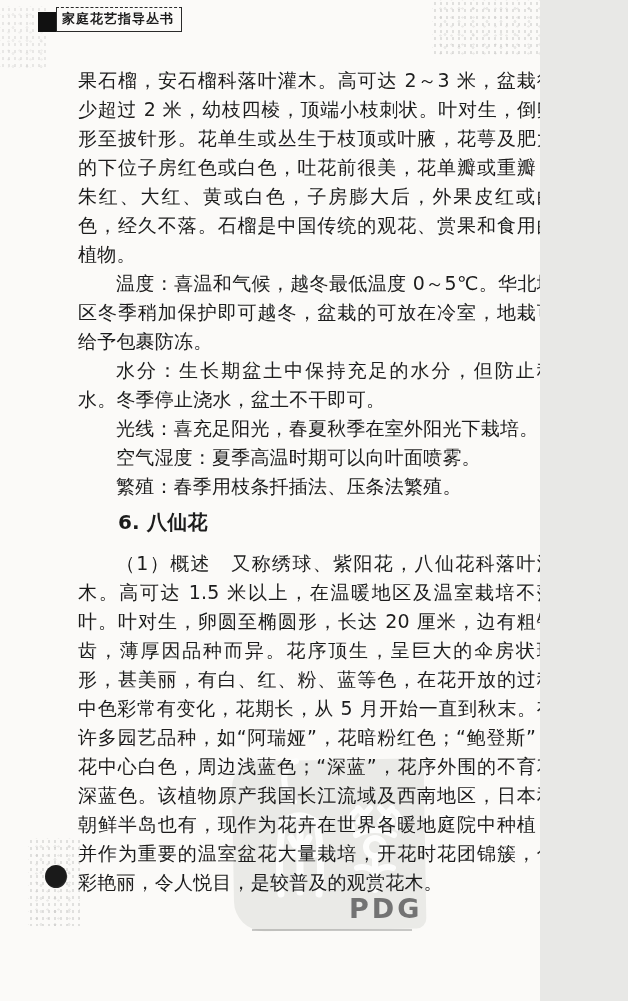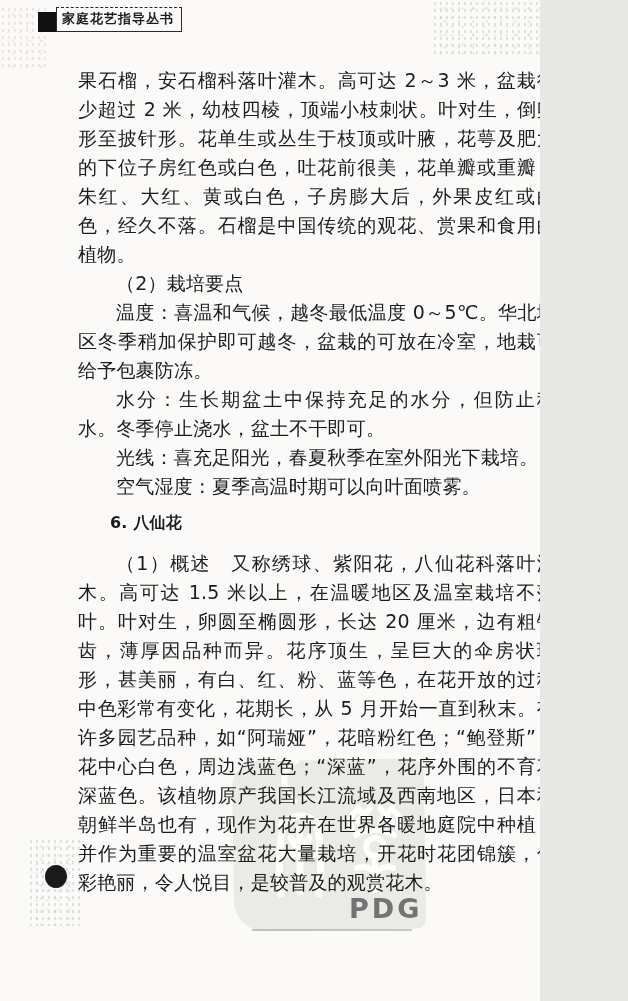--- a/index.html
+++ b/index.html
@@ -39,21 +39,21 @@
     position: absolute; left: 78px; top: 66px; width: 478px;
     font-size: 19px; line-height: 29px;
     text-align: justify;
     letter-spacing: 0.2px;
   }
   .content p { margin: 0; }
   .content p.indent { text-indent: 2em; }
   .section-heading {
     margin: 7px 0 12px 0;
     font-weight: bold;
-    font-size: 16px;
+    font-size: 20px;
     text-indent: 2em;
   }
   
   .watermark-blob {
     position: absolute; left: 233px; top: 760px;
     width: 192px; height: 170px;
     background: #eaeae7;
     border-radius: 26px 14px 10px 30px;
     transform: rotate(-1deg);
     z-index: 0;
@@ -153,25 +153,25 @@
         <path d="M29,70 Q19,63 11,66"></path>
         <path d="M29,70 Q39,63 47,66"></path>
       </g>
     </svg>
   </div>
   <div class="watermark-pdg">PDG</div>
   <div class="watermark-underline"></div>
 
   <div class="content content-layer">
     <p>果石榴，安石榴科落叶灌木。高可达 2～3 米，盆栽很少超过 2 米，幼枝四棱，顶端小枝刺状。叶对生，倒卵形至披针形。花单生或丛生于枝顶或叶腋，花萼及肥大的下位子房红色或白色，吐花前很美，花单瓣或重瓣，朱红、大红、黄或白色，子房膨大后，外果皮红或白色，经久不落。石榴是中国传统的观花、赏果和食用的植物。</p>
-    <p class="indent">（2）栽培要点</p>
     <p class="indent">温度：喜温和气候，越冬最低温度 0～5℃。华北地区冬季稍加保护即可越冬，盆栽的可放在冷室，地栽可给予包裹防冻。</p>
     <p class="indent">水分：生长期盆土中保持充足的水分，但防止积水。冬季停止浇水，盆土不干即可。</p>
     <p class="indent">光线：喜充足阳光，春夏秋季在室外阳光下栽培。</p>
     <p class="indent">空气湿度：夏季高温时期可以向叶面喷雾。</p>
+    <p class="indent">繁殖：春季用枝条扦插法、压条法繁殖。</p>
     <h3 class="section-heading">6. 八仙花</h3>
     <p class="indent">（1）概述　又称绣球、紫阳花，八仙花科落叶灌木。高可达 1.5 米以上，在温暖地区及温室栽培不落叶。叶对生，卵圆至椭圆形，长达 20 厘米，边有粗锯齿，薄厚因品种而异。花序顶生，呈巨大的伞房状球形，甚美丽，有白、红、粉、蓝等色，在花开放的过程中色彩常有变化，花期长，从 5 月开始一直到秋末。有许多园艺品种，如“阿瑞娅”，花暗粉红色；“鲍登斯”，花中心白色，周边浅蓝色；“深蓝”，花序外围的不育花深蓝色。该植物原产我国长江流域及西南地区，日本和朝鲜半岛也有，现作为花卉在世界各暖地庭院中种植，并作为重要的温室盆花大量栽培，开花时花团锦簇，色彩艳丽，令人悦目，是较普及的观赏花木。</p>
   </div>
 
   <div class="speckle noise-dot-smudge"></div>
   <div class="ink-dot"></div>
 
   <div class="speckle noise-mshua"></div>
   <div class="side-code">MSHUA</div>
 

